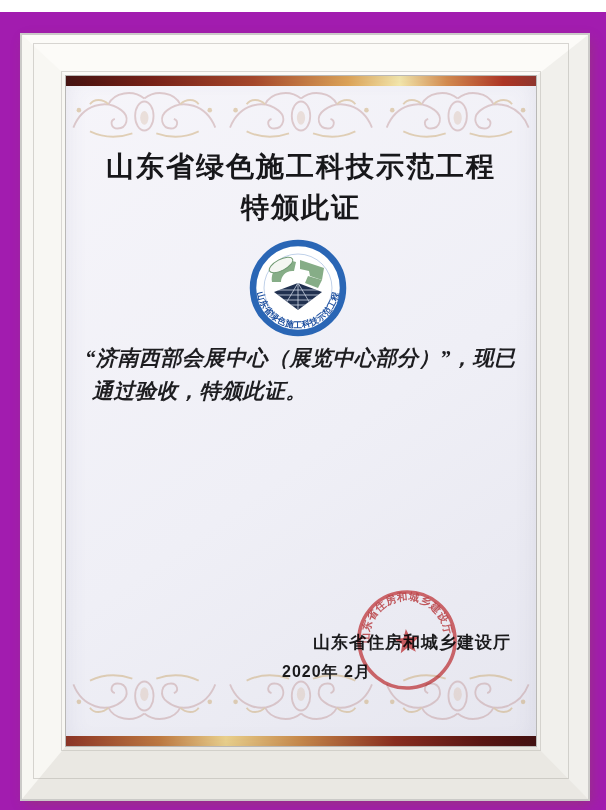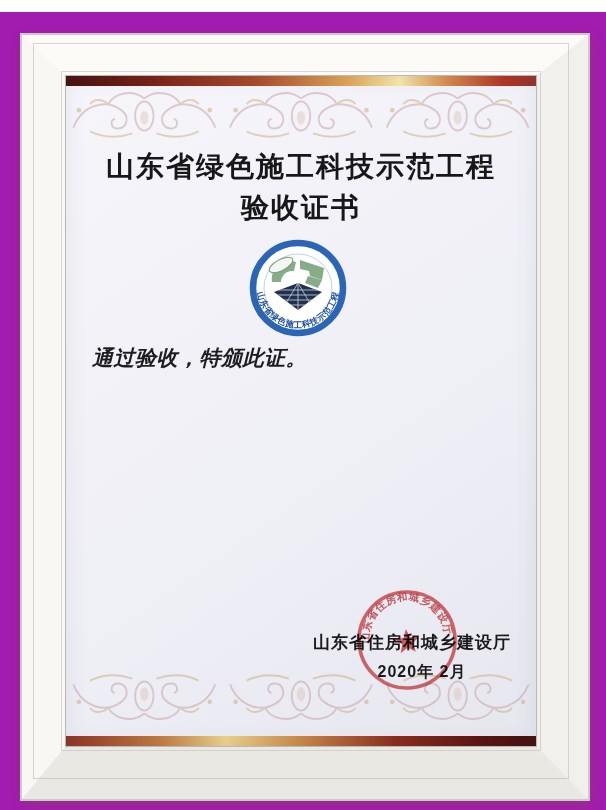--- a/index.html
+++ b/index.html
@@ -44,21 +44,21 @@
   .body-line1{padding-left:64px;}
   .body-line3{padding-left:7px;}
 
   .details{position:absolute;left:88px;top:421px;color:#202023;font-weight:bold;font-size:15.5px;}
   .d-row{display:flex;line-height:24.2px;white-space:pre;}
   .d-label{width:101px;flex:0 0 101px;}
   .d-value{flex:1;}
 
   .issuer{position:absolute;top:555px;left:196px;width:300px;text-align:center;
     font-size:17px;font-weight:bold;letter-spacing:1px;color:#1a1a1c;z-index:2;}
-  .date{position:absolute;top:586px;left:216px;width:280px;text-align:center;
+  .date{position:absolute;top:586px;left:216px;width:280px;
     font-size:16px;font-weight:bold;letter-spacing:1px;color:#1a1a1c;z-index:2;}
 
   .seal{position:absolute;left:286px;top:509px;width:110px;height:110px;z-index:3;
     mix-blend-mode:multiply;opacity:.88;transform:rotate(-6deg);}
 </style>
 </head>
 <body>
 
 <div class="photo">
   <div class="frame">
@@ -83,21 +83,21 @@
             <circle cx="156" cy="26" r="2.5" fill="#cba86f" stroke="none"></circle>
           </g>
         </defs>
         <use href="#flourish" x="0"></use>
         <use href="#flourish" x="170"></use>
         <use href="#flourish" x="340"></use>
       </svg>
 
       <div class="cert-title">
         <div>山东省绿色施工科技示范工程</div>
-        <div>验收证书</div>
+        <div>特颁此证</div>
       </div>
 
       <svg class="logo" viewBox="0 0 100 100">
         <circle cx="50" cy="50" r="45" fill="#ffffff" stroke="#2a66b5" stroke-width="6.5"></circle>
         <circle cx="50" cy="50" r="34" fill="none" stroke="#2a66b5" stroke-width="0.6" opacity="0.5"></circle>
         <path d="M24 44 C22 30 36 20 48 24 L46 33 C38 32 33 38 33 44 Z" fill="#86ad87"></path>
         <ellipse cx="33" cy="27" rx="13" ry="5.5" transform="rotate(-28 33 27)" fill="#f4f6f2" stroke="#6f9a72" stroke-width="1"></ellipse>
         <path d="M52 22 L76 30 L74 42 L62 38 L61 33 L52 31 Z" fill="#86ad87"></path>
         <path d="M60 38 L74 42 L70 50 L57 45 Z" fill="#86ad87"></path>
         <clipPath id="pyr">
@@ -113,20 +113,21 @@
           <line x1="50" y1="45" x2="34" y2="72"></line>
           <line x1="50" y1="45" x2="66" y2="72"></line>
         </g>
         <path id="logoArc" d="M 9.5 55 A 41 41 0 0 0 90.5 55" fill="none"></path>
         <text font-size="8.6" font-weight="bold" fill="#1d4f9f" letter-spacing="0.4">
           <textPath href="#logoArc" startOffset="50%" text-anchor="middle">山东省绿色施工科技示范工程</textPath>
         </text>
       </svg>
 
       <div class="body-text">
+        <div class="body-line2">“济南西部会展中心（展览中心部分）”，现已</div>
         <div class="body-line3">通过验收，特颁此证。</div>
       </div>
 
 
       <div class="issuer">山东省住房和城乡建设厅</div>
       <div class="date">2020年 2月</div>
 
       <svg class="seal" viewBox="0 0 110 110">
         <circle cx="55" cy="55" r="48" fill="none" stroke="#cf3a3c" stroke-width="3.6" opacity="0.85"></circle>
         <polygon points="55,44 58.2,52.6 67.4,53 60.2,58.7 62.6,67.5 55,62.5 47.4,67.5 49.8,58.7 42.6,53 51.8,52.6" fill="#cf3a3c" opacity="0.9"></polygon>

